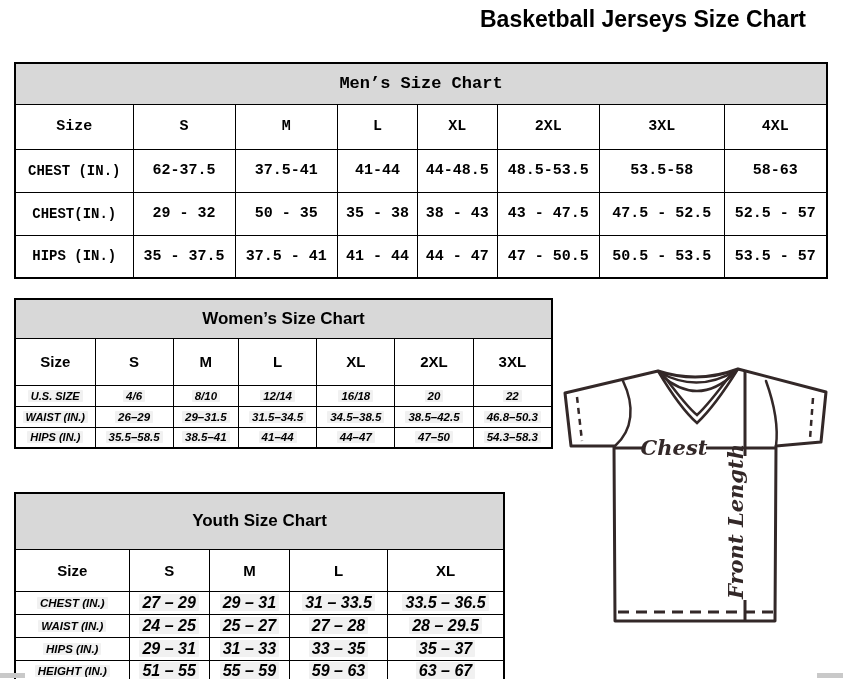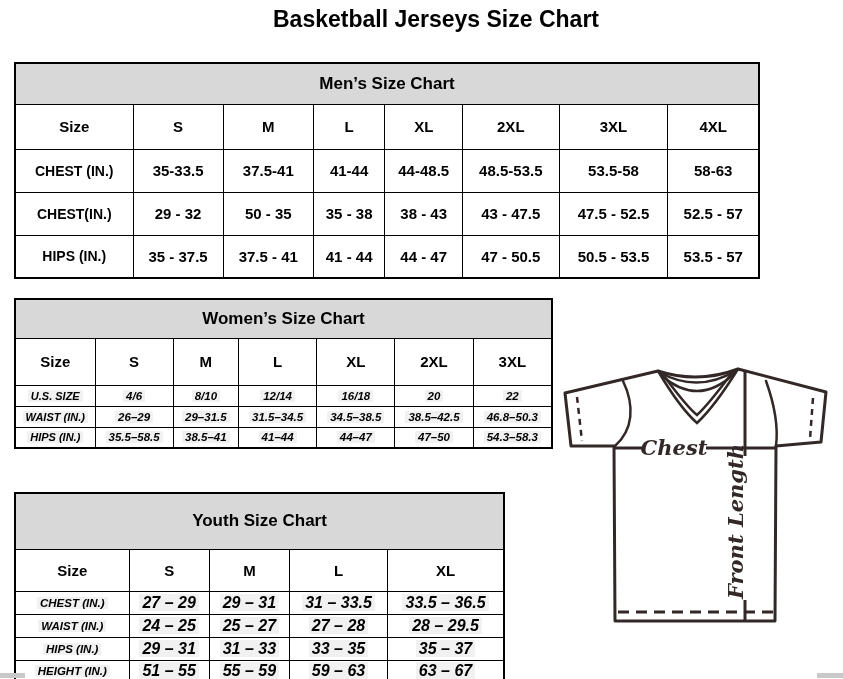--- a/index.html
+++ b/index.html
@@ -2,36 +2,36 @@
 <html><head>
 <meta charset="utf-8">
 <style>
   * { margin:0; padding:0; box-sizing:border-box; }
   html,body { background:#ffffff; }
   .screen {
     position:relative; width:843px; height:679px; background:#ffffff;
     font-family:"Liberation Sans", sans-serif; overflow:hidden; color:#000;
   }
   .page-title {
-    position:absolute; left:0; top:6px; width:806px; text-align:center;
-    font-size:23px; font-weight:bold; color:#000;margin-left:33px;
+    position:absolute; left:0; top:6px; width:806px; text-align:right;
+    font-size:23px; font-weight:bold; color:#000;
   }
   table.size-table {
     position:absolute; border-collapse:collapse; background:#fff;
     border:2px solid #000;
   }
   .size-table th, .size-table td {
     border:1px solid #000; text-align:center; vertical-align:middle;
     font-weight:bold; color:#000; white-space:nowrap; padding:0;
   }
   .size-table .chart-title { background:#d8d8d8; font-size:17px; }
   .hl { background:#f1f1f1; padding:0 3px; border-radius:1px;font-style:italic; }
 
   
-  #mens { left:14px; top:62px; width:746px; }
+  #mens { left:14px; top:62px; width:814px;font-family:Liberation Mono, monospace; }
   #mens thead tr { height:41px; }
   #mens tbody tr { height:43px; }
   #mens tbody tr:first-child { height:45px; }
   #mens tbody tr:first-child th { font-size:15px; }
   #mens tbody tr:first-child th:first-child { width:118px; }
   #mens td { font-size:15px; }
   #mens .row-label { font-size:14px; }
 
   
   #womens { left:14px; top:298px; width:539px; }
@@ -81,21 +81,21 @@
           <th><span>S</span></th>
           <th><span>M</span></th>
           <th><span>L</span></th>
           <th><span>XL</span></th>
           <th><span>2XL</span></th>
           <th><span>3XL</span></th>
           <th><span>4XL</span></th>
         </tr>
         <tr>
           <th class="row-label"><span>CHEST (IN.)</span></th>
-          <td><span>35-33.5</span></td>
+          <td><span>62-37.5</span></td>
           <td><span>37.5-41</span></td>
           <td><span>41-44</span></td>
           <td><span>44-48.5</span></td>
           <td><span>48.5-53.5</span></td>
           <td><span>53.5-58</span></td>
           <td><span>58-63</span></td>
         </tr>
         <tr>
           <th class="row-label"><span>CHEST(IN.)</span></th>
           <td><span>29 - 32</span></td>

